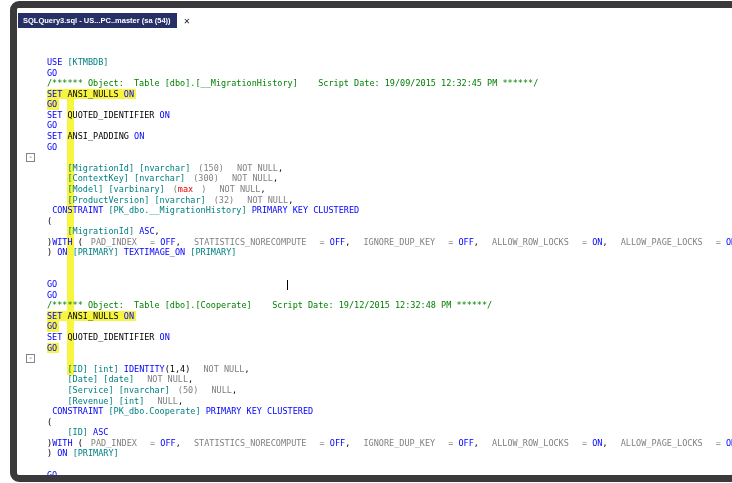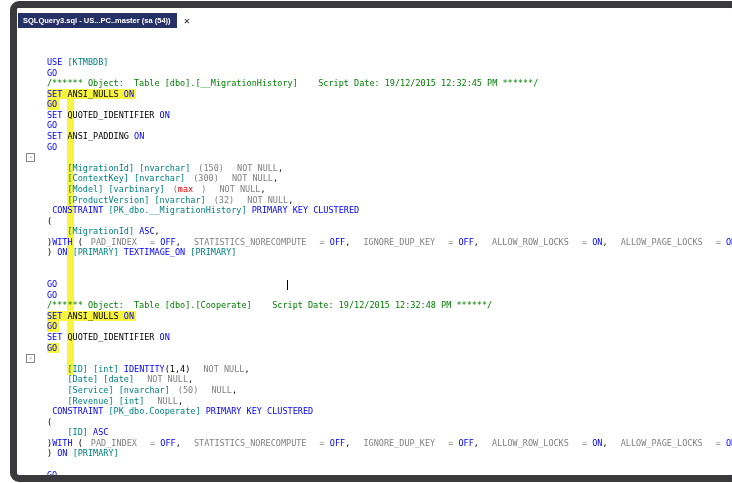--- a/index.html
+++ b/index.html
@@ -78,21 +78,21 @@
     <div class="tab">
       <span>SQLQuery3.sql - US...PC..master (sa (54))</span>
     </div>
     <span class="tab-close">✕</span>
   </div>
   <div class="editor">
     <div class="stripe"></div>
     <div id="code">
         <div class="line"><span class="txt"><span class="c-kw">USE </span><span class="c-id">[KTMBDB]</span></span></div>
         <div class="line"><span class="txt"><span class="c-kw">GO</span></span></div>
-        <div class="line"><span class="txt"><span class="c-cm">/****** Object:  Table [dbo].[__MigrationHistory]    Script Date: 19/12/2015 12:32:45 PM ******/</span></span></div>
+        <div class="line"><span class="txt"><span class="c-cm">/****** Object:  Table [dbo].[__MigrationHistory]    Script Date: 19/09/2015 12:32:45 PM ******/</span></span></div>
         <div class="line"><span class="txt hl"><span class="c-kw">SET </span><span class="c-pl">ANSI_NULLS </span><span class="c-kw">ON</span></span></div>
         <div class="line"><span class="txt hl"><span class="c-kw">GO</span></span></div>
         <div class="line"><span class="txt"><span class="c-kw">SET </span><span class="c-pl">QUOTED_IDENTIFIER </span><span class="c-kw">ON</span></span></div>
         <div class="line"><span class="txt"><span class="c-kw">GO</span></span></div>
         <div class="line"><span class="txt"><span class="c-kw">SET </span><span class="c-pl">ANSI_PADDING </span><span class="c-kw">ON</span></span></div>
         <div class="line"><span class="txt"><span class="c-kw">GO</span></span></div>
         <div class="line"><span class="fold">-</span></div>
         <div class="line"><span class="txt"><span class="c-pl">    </span><span class="c-id">[MigrationId] </span><span class="c-id">[nvarchar]</span><span class="c-gr">(150) </span><span class="c-gr">NOT NULL</span><span class="c-pl">,</span></span></div>
         <div class="line"><span class="txt"><span class="c-pl">    </span><span class="c-id">[ContextKey] </span><span class="c-id">[nvarchar]</span><span class="c-gr">(300) </span><span class="c-gr">NOT NULL</span><span class="c-pl">,</span></span></div>
         <div class="line"><span class="txt"><span class="c-pl">    </span><span class="c-id">[Model] </span><span class="c-id">[varbinary]</span><span class="c-gr">(</span><span class="c-mg">max</span><span class="c-gr">) </span><span class="c-gr">NOT NULL</span><span class="c-pl">,</span></span></div>

